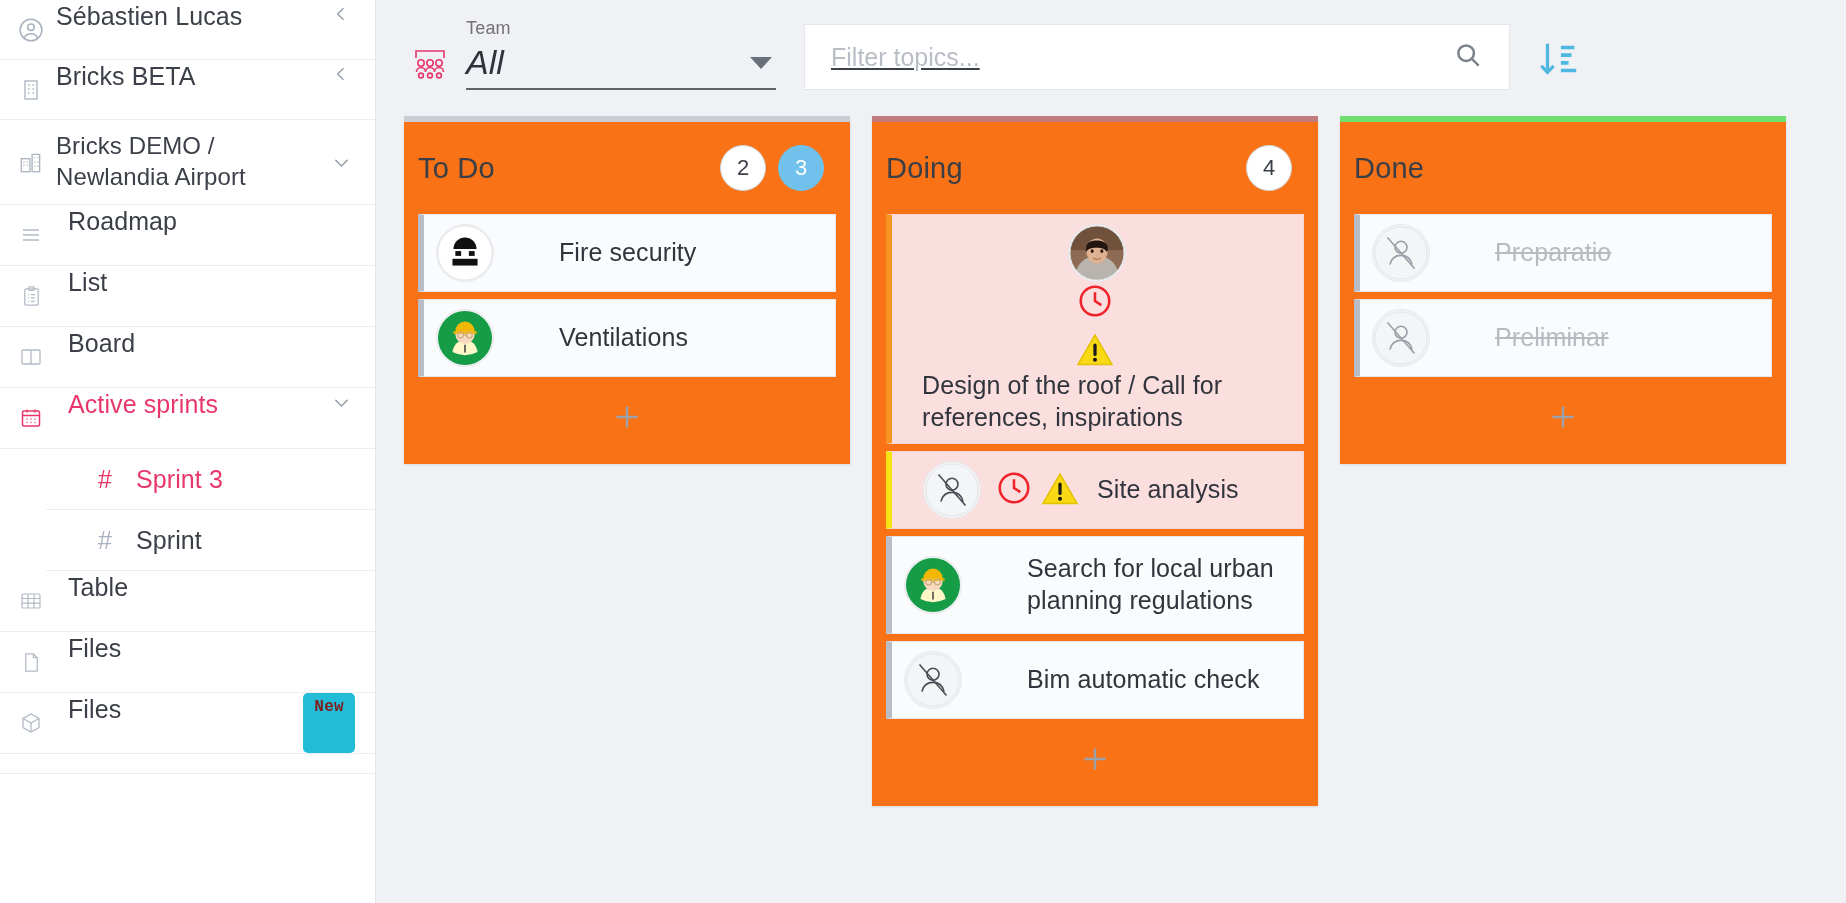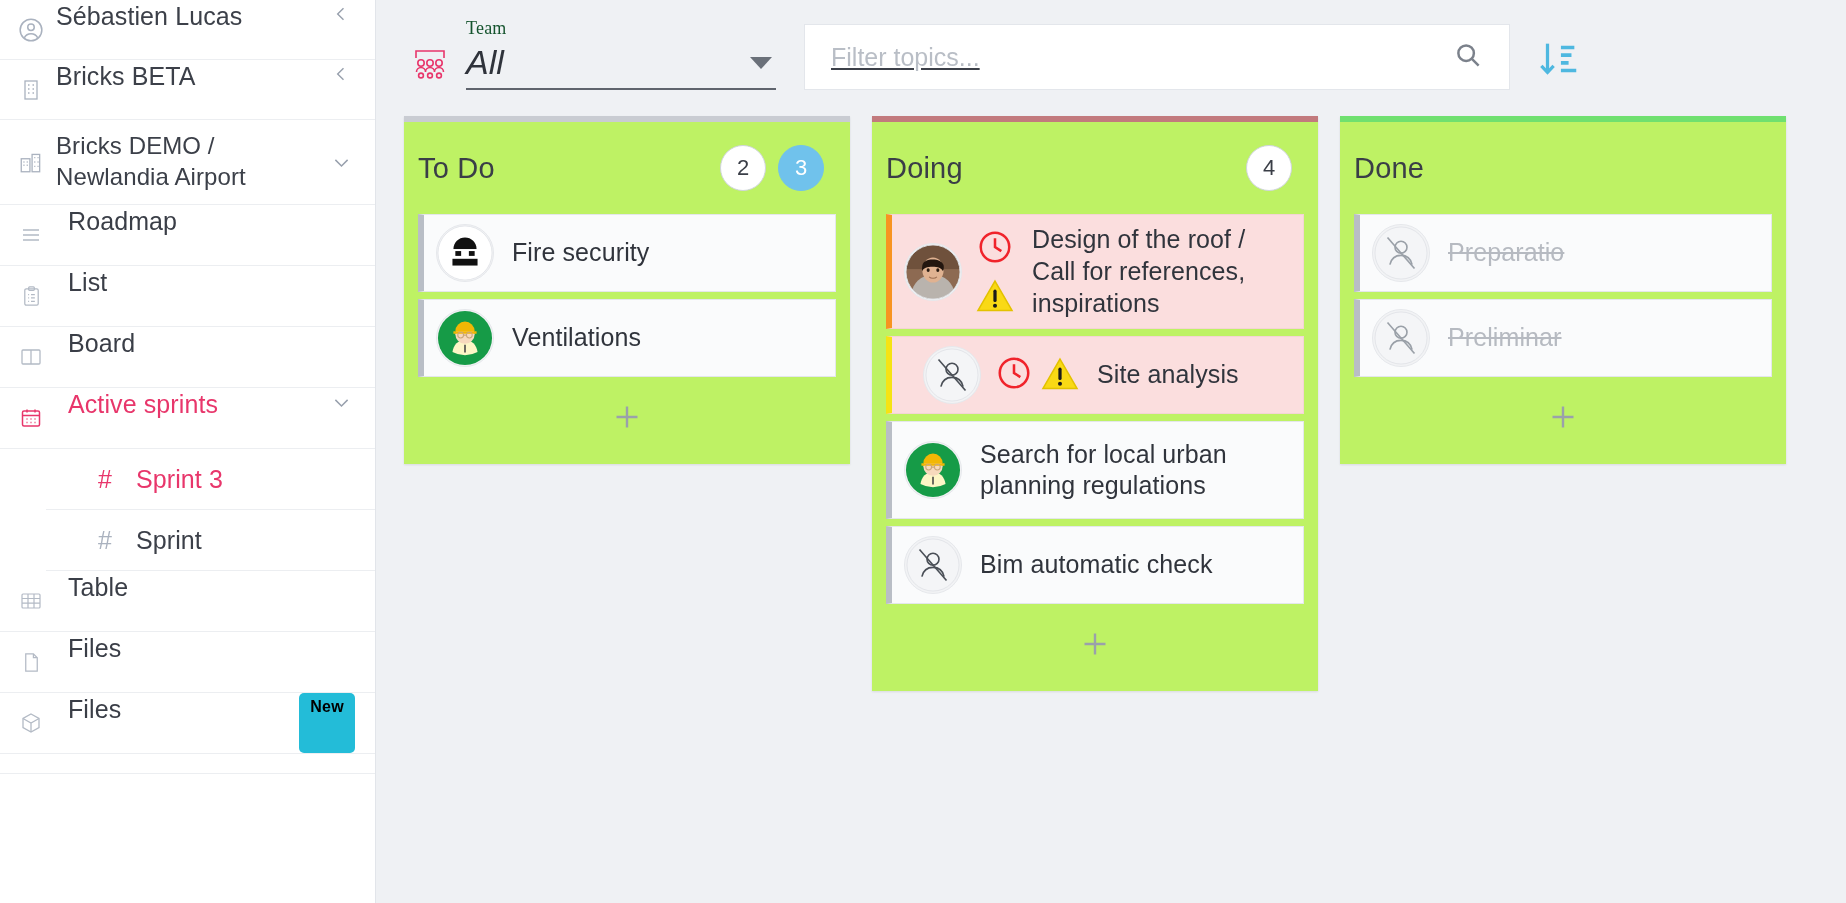--- a/index.html
+++ b/index.html
@@ -51,39 +51,40 @@
     display: flex; align-items: center;
     height: 61px;
     padding-left: 52px; padding-right: 20px;
     border-bottom: 1px solid #eceef1;
     margin-left: 46px;
   }
   .sb-sub .hash { font-size: 25px; width: 38px; color: #aab2bf; }
   .sb-sub .sb-label { font-size: 25px; padding-left: 0; }
   .badge-new {
     margin-left: auto;
-    background: #23bcd8; color: #000000;
+    background: #23bcd8; color: #7f1d1d;
     font-size: 16px; font-weight: bold;
     padding: 5px 11px 6px; border-radius: 5px;
     letter-spacing: .3px;
+    font-family: Liberation Mono, monospace;
   }
 
   
   .main { flex: 1 1 auto; height: 903px; background: #eff1f4; position: relative; overflow: hidden; }
 
   
   .toolbar {
     display: flex; align-items: flex-end;
     height: 108px;
     padding: 0 0 0 28px;
     position: relative;
   }
   .team-ico { width: 52px; flex: 0 0 52px; margin-bottom: 26px; display:flex; justify-content:center; }
   .team-select { width: 310px; margin-left: 10px; margin-bottom: 18px; position: relative; }
-  .team-select .lbl { font-size: 18px; color: #14532d; margin-bottom: 4px; letter-spacing: .2px; font-family: Liberation Serif, serif; }
+  .team-select .lbl { font-size: 18px; color: #737373; margin-bottom: 4px; letter-spacing: .2px; }
   .team-select .val-row {
     display: flex; align-items: center;
     border-bottom: 2px solid #5f646d;
     padding-bottom: 6px;
   }
   .team-select .val { font-size: 34px; color: #2f333b; font-style: italic; }
   .caret {
     margin-left: auto;
     width: 0; height: 0;
     border-left: 11px solid transparent;
@@ -108,21 +109,21 @@
 
   
   .board {
     display: flex; gap: 22px;
     padding: 8px 0 0 28px;
     align-items: flex-start;
     height: 795px;
   }
   .column {
     width: 446px; flex: 0 0 446px;
-    background: #bef264;
+    background: #f97316;
     border-top: 6px solid #c9ccd2;
     box-shadow: 0 1px 2px rgba(20,25,40,.10);
     padding-bottom: 14px;
   }
   .column.doing { border-top-color: #c27a7d; }
   .column.done { border-top-color: #6fe06f; }
   .col-head {
     display: flex; align-items: center;
     height: 92px; padding: 0 26px 0 14px;
   }
@@ -139,23 +140,23 @@
   .card {
     display: flex; align-items: center;
     margin: 0 14px 7px 14px;
     min-height: 78px;
     background: #fafbfc;
     border: 1px solid #e4e7eb;
     border-left: 6px solid #b9bec6;
     padding: 9px 14px 9px 12px;
   }
   .card.alert { background: #fbdede; border-color: #f4d4d4; }
-  .card.alert.orange { border-left-color: #f79421; }
+  .card.alert.orange { border-left-color: #f79421; flex-direction: column; }
   .card.alert.yellow { border-left-color: #f5e313; padding-left: 31px; }
-  .card.plain { border-left-color: #b9bec6; }
+  .card.plain { border-left-color: #b9bec6; gap: 47px; }
   .avatar {
     width: 58px; height: 58px; border-radius: 50%;
     flex: 0 0 58px; overflow: hidden;
     display: flex; align-items: center; justify-content: center;
     background: #f2f3f5; border: 1px solid #e6e8ec;
   }
   .card-icons { display: flex; align-items: center; gap: 8px; margin-left: 14px; flex-wrap: wrap; max-width: 56px; }
   .card-icons.row { flex-wrap: nowrap; max-width: none; }
   .card-title {
     font-size: 25px; color: #30343c; line-height: 1.27;

